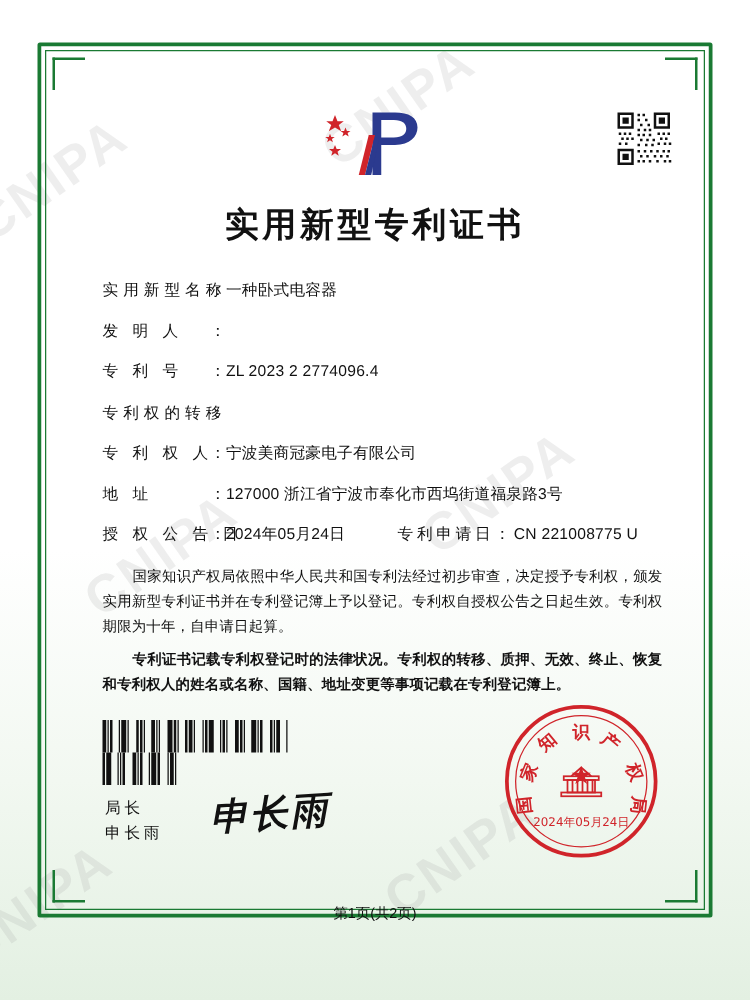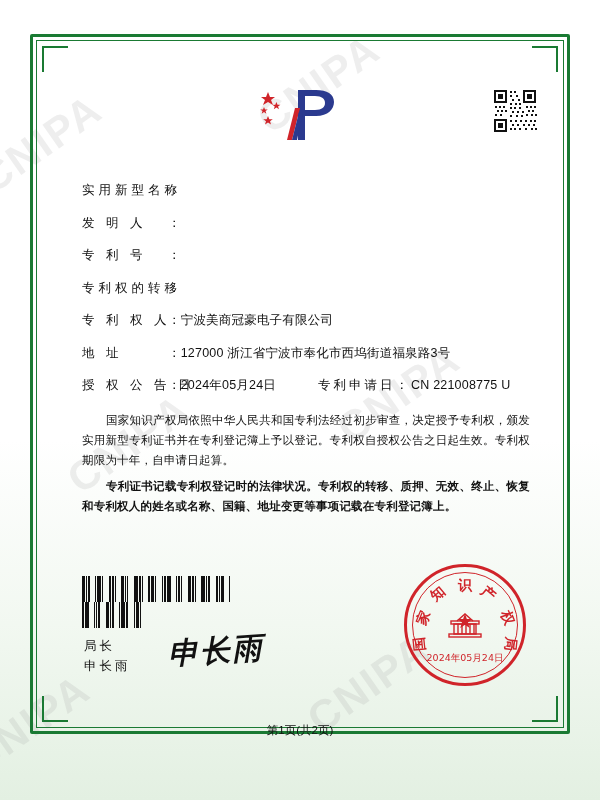--- a/index.html
+++ b/index.html
@@ -340,36 +340,39 @@
               <rect x="22" y="40" width="2" height="2"></rect>
               <rect x="27" y="40" width="2" height="2"></rect>
             <rect x="33" y="40" width="2" height="2"></rect>
               <rect x="39" y="40" width="2" height="2"></rect>
               <rect x="43" y="40" width="2" height="2"></rect>
           </g>
         </svg>
       </div>
     </div>
 
+    <div class="doc-title">实用新型专利证书</div>
 
     <div class="fields">
 
       <div class="field">
         <span class="f-label">实用新型名称</span>
         <span class="f-sep">：</span>
+        <span class="f-value">一种卧式电容器</span>
       </div>
 
       <div class="field">
         <span class="f-label">发 明 人</span>
         <span class="f-sep">：</span>
       </div>
 
       <div class="field">
         <span class="f-label">专 利 号</span>
         <span class="f-sep">：</span>
+        <span class="f-value">ZL 2023 2 2774096.4</span>
       </div>
 
       <div class="field">
         <span class="f-label">专利权的转移</span>
         <span class="f-sep">：</span>
       </div>
 
       <div class="field">
         <span class="f-label">专 利 权 人</span>
         <span class="f-sep">：</span>

